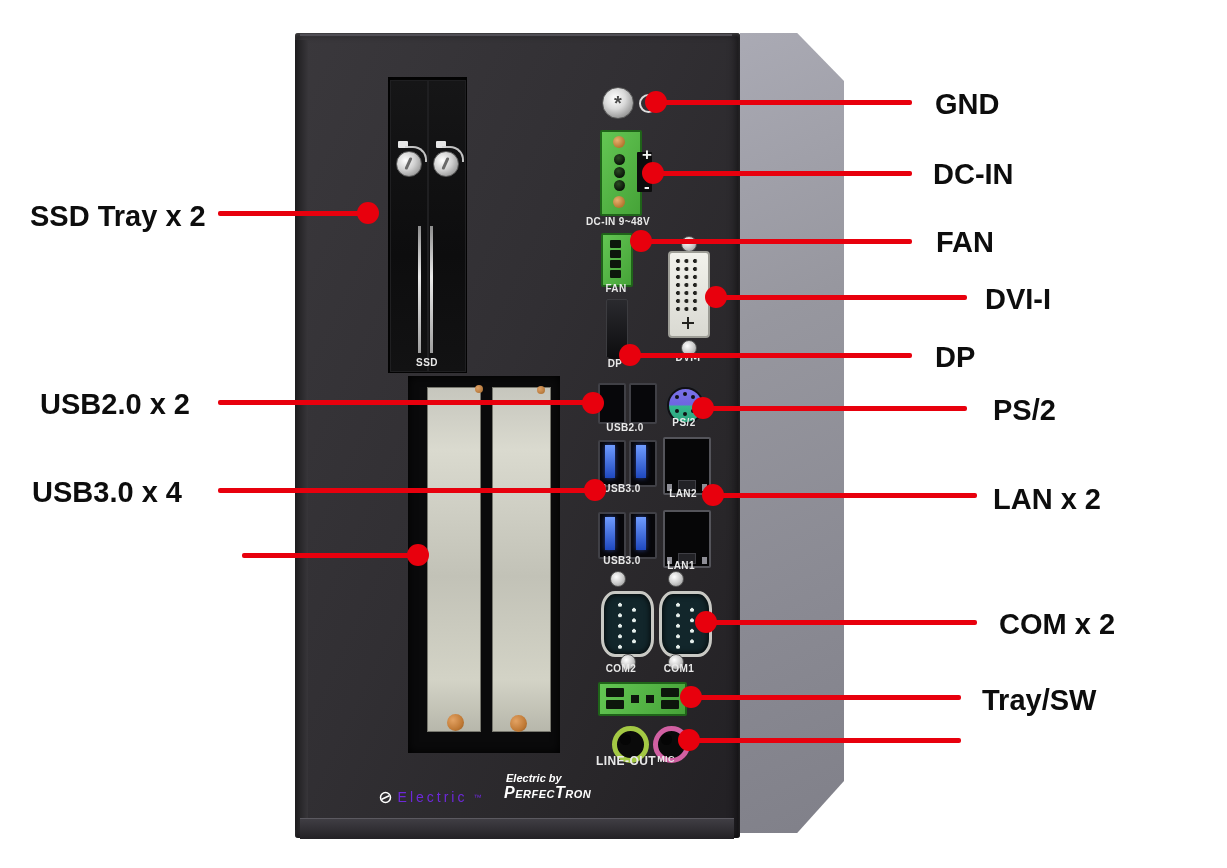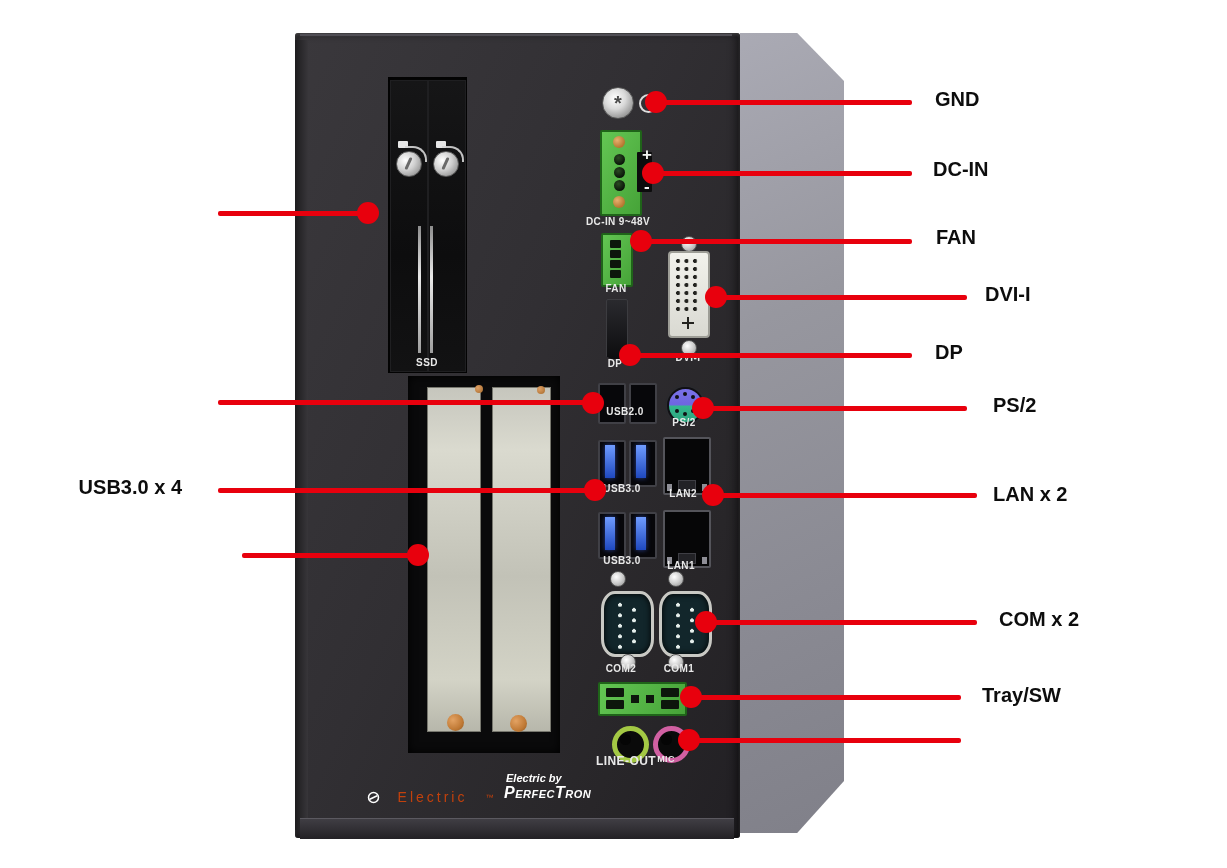--- a/index.html
+++ b/index.html
@@ -15,21 +15,21 @@
               clip-path:polygon(0 0,55% 0,100% 6%,100% 93.5%,55% 100%,0 100%);}
   .seam{position:absolute;left:727px;top:35px;width:15px;height:797px;background:#131214;}
   .chassis-lip-bottom{position:absolute;left:300px;top:818px;width:434px;height:20px;
               background:linear-gradient(#403e44,#232125);border-top:1px solid #5b5960;}
   .chassis-lip-left{position:absolute;left:295px;top:40px;width:13px;height:790px;
               background:linear-gradient(90deg,#1d1c1e,#38363a);}
   .chassis-top-hl{position:absolute;left:300px;top:34px;width:432px;height:2px;background:#504e55;}
   
   .silk{position:absolute;color:#e9e9e9;font-weight:700;font-size:10px;letter-spacing:.4px;
         text-align:center;white-space:nowrap;}
-  .co-label{position:absolute;font-weight:700;font-size:20px;color:#0d0d0d;white-space:nowrap;}
+  .co-label{position:absolute;font-weight:700;font-size:29px;color:#0d0d0d;white-space:nowrap;}
   .co-label.r{text-align:left;}
   .co-label.l{text-align:right;}
   .co-line{position:absolute;height:5px;background:#e8000d;border-radius:2px;z-index:40;}
   .co-dot{position:absolute;width:22px;height:22px;border-radius:50%;background:#e8000d;z-index:41;}
   
   .ssd-bay{position:absolute;left:388px;top:77px;width:79px;height:296px;background:#060606;
            box-shadow:inset 0 0 8px #000;}
   .ssd-tray{position:absolute;top:3px;width:36px;height:290px;background:linear-gradient(#161617,#0d0d0e 60%,#121213);
             border:1px solid #1f1f21;}
   .knob{position:absolute;width:24px;height:24px;border-radius:50%;
@@ -96,22 +96,22 @@
   .audio .hole{position:absolute;left:8px;top:8px;width:11px;height:11px;border-radius:50%;background:#050505;}
   
   .rs-inner{position:absolute;display:flex;align-items:center;justify-content:space-between;
             left:6px;top:4px;width:73px;height:21px;}
   .rs-pair{width:18px;height:21px;display:flex;flex-direction:column;justify-content:space-between;}
   .rs-pin{width:18px;height:9px;background:#0d160c;border-radius:1px;position:relative;}
   .rs-sq{width:8px;height:8px;background:#0d160c;}
   
   .sch-line1{position:absolute;left:352px;top:761px;width:150px;color:#fff;font-weight:700;
              font-size:28px;letter-spacing:-.5px;text-align:center;}
-  .sch-line2{position:absolute;left:360px;top:789px;width:140px;color:#c2410c;font-weight:400;
-             font-size:14px;letter-spacing:3px;text-align:left;display:flex;align-items:center;justify-content:center;gap:18px;}
+  .sch-line2{position:absolute;left:360px;top:789px;width:140px;color:#6d28d9;font-weight:400;
+             font-size:14px;letter-spacing:3px;text-align:left;display:flex;align-items:center;justify-content:center;gap:6px;}
   .sch-tm{font-size:8px;letter-spacing:0;vertical-align:super;}
   .pb-small{position:absolute;left:506px;top:772px;width:100px;color:#fff;font-weight:700;font-style:italic;
             font-size:11px;text-align:left;}
   .pb-brand{position:absolute;left:504px;top:784px;width:110px;color:#fff;font-weight:700;font-style:italic;
             font-size:16px;font-variant:small-caps;letter-spacing:.5px;text-align:left;}
 </style>
 </head>
 <body>
 
 <div id="stage">
@@ -183,21 +183,21 @@
     <div class="dvi-cross"></div>
   </div>
   <div class="hexscrew" style="left:681px;top:340px;"></div>
   <div class="silk" style="left:663px;top:352px;width:50px;">DVI-I</div>
 
   <div class="dp-port"></div>
   <div class="silk" style="left:597px;top:358px;width:36px;">DP</div>
 
   <div class="usb" style="left:598px;top:383px;"></div>
   <div class="usb" style="left:629px;top:383px;"></div>
-  <div class="silk" style="left:595px;top:406px;width:60px;">USB2.0</div>
+  <div class="silk" style="left:595px;top:422px;width:60px;">USB2.0</div>
 
   <div class="ps2">
     <i style="left:6px;top:6px;"></i>
       <i style="left:14px;top:3px;"></i>
       <i style="left:22px;top:6px;"></i>
     <i style="left:6px;top:20px;"></i>
       <i style="left:14px;top:23px;"></i>
       <i style="left:22px;top:20px;"></i>
   </div>
   <div class="silk" style="left:660px;top:417px;width:48px;">PS/2</div>
@@ -277,23 +277,25 @@
       <path d="M2.6 7.6 L9.4 4.4" stroke="#ffffff" stroke-width="1.4" fill="none"></path>
     </svg>
     <span>Electric</span>
       <span class="sch-tm">™</span>
   </div>
   <div class="pb-small">Electric by</div>
   <div class="pb-brand">PerfecTron</div>
 
   <div class="co-line" style="left:218px;top:211px;width:150px;"></div>
   <div class="co-dot" style="left:357px;top:202px;"></div>
+  <div class="co-label l" style="left:30px;top:200px;width:175px;">SSD Tray x 2</div>
 
   <div class="co-line" style="left:218px;top:400px;width:375px;"></div>
   <div class="co-dot" style="left:582px;top:392px;"></div>
+  <div class="co-label l" style="left:30px;top:388px;width:160px;">USB2.0 x 2</div>
 
   <div class="co-line" style="left:218px;top:488px;width:377px;"></div>
   <div class="co-dot" style="left:584px;top:479px;"></div>
   <div class="co-label l" style="left:30px;top:476px;width:152px;">USB3.0 x 4</div>
 
   <div class="co-line" style="left:242px;top:553px;width:176px;"></div>
   <div class="co-dot" style="left:407px;top:544px;"></div>
 
   <div class="co-dot" style="left:645px;top:91px;"></div>
   <div class="co-line" style="left:656px;top:100px;width:256px;"></div>

